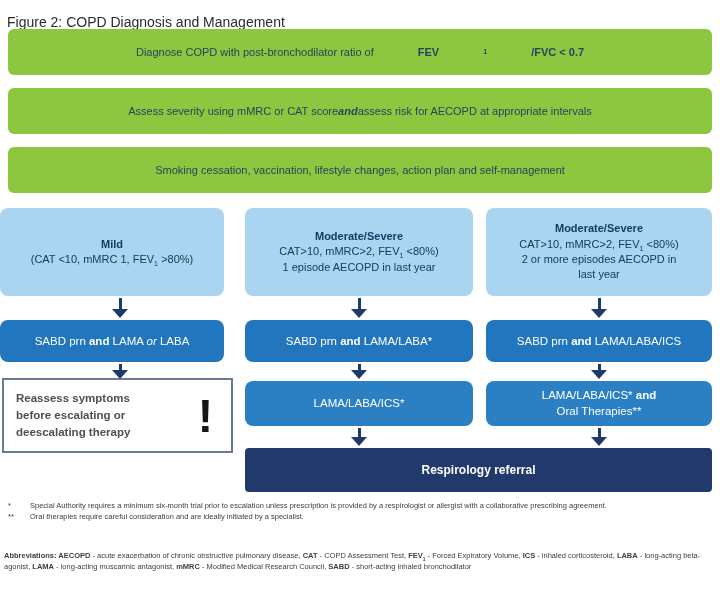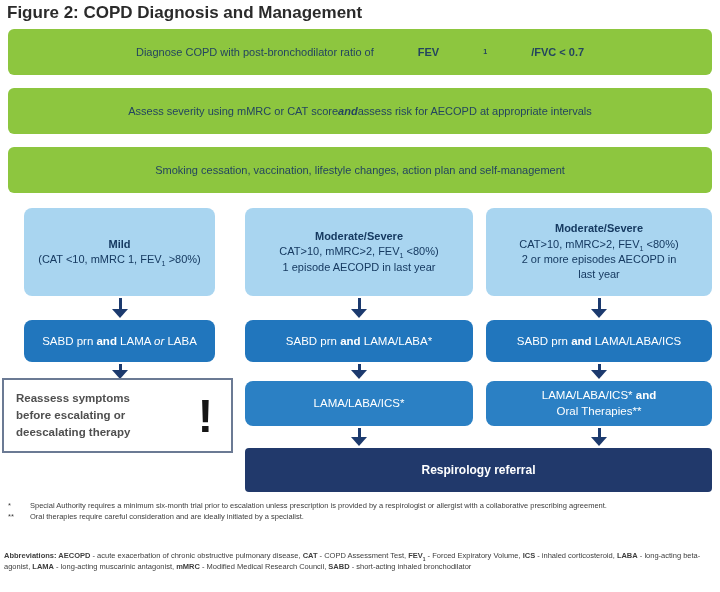--- a/index.html
+++ b/index.html
@@ -3,32 +3,32 @@
 <meta charset="utf-8">
 <style>
   html,body{margin:0;padding:0;background:#ffffff;}
   #stage{
     position:relative;width:720px;height:592px;overflow:hidden;background:#ffffff;
     font-family:"Liberation Sans","DejaVu Sans",sans-serif;
   }
   .abs{position:absolute;box-sizing:border-box;}
 
   
-  #figure-title{left:7px;top:3px;font-size:17px;font-weight:700;color:#2b2b2b;}
+  #figure-title{left:7px;top:14px;font-size:14px;font-weight:400;color:#2b2b2b;}
 
   
   .gbar{
     left:8px;width:704px;height:46px;border-radius:6px;background:#8dc63f;
     display:flex;align-items:center;justify-content:center;text-align:center;
     color:#24455f;font-size:11px;padding:0 14px;
   }
   #gbar-0{top:29px;gap:44px;} #gbar-1{top:88px;} #gbar-2{top:147px;}
 
   
-  .c1{left:24px;width:191px;} .c2{left:245px;width:228px;} .c3{left:486px;width:226px;}
+  .c1{left:0;width:224px;} .c2{left:245px;width:228px;} .c3{left:486px;width:226px;}
 
   .hdr{
     top:208px;height:88px;border-radius:8px;background:#a9d5f0;
     display:flex;align-items:center;justify-content:center;text-align:center;
     color:#163a61;font-size:11px;line-height:1.4;padding:0 8px;
   }
   .tx1{
     top:320px;height:42px;border-radius:8px;background:#2176bd;
     display:flex;align-items:center;justify-content:center;text-align:center;
     color:#ffffff;font-size:11.5px;padding:0 8px;

